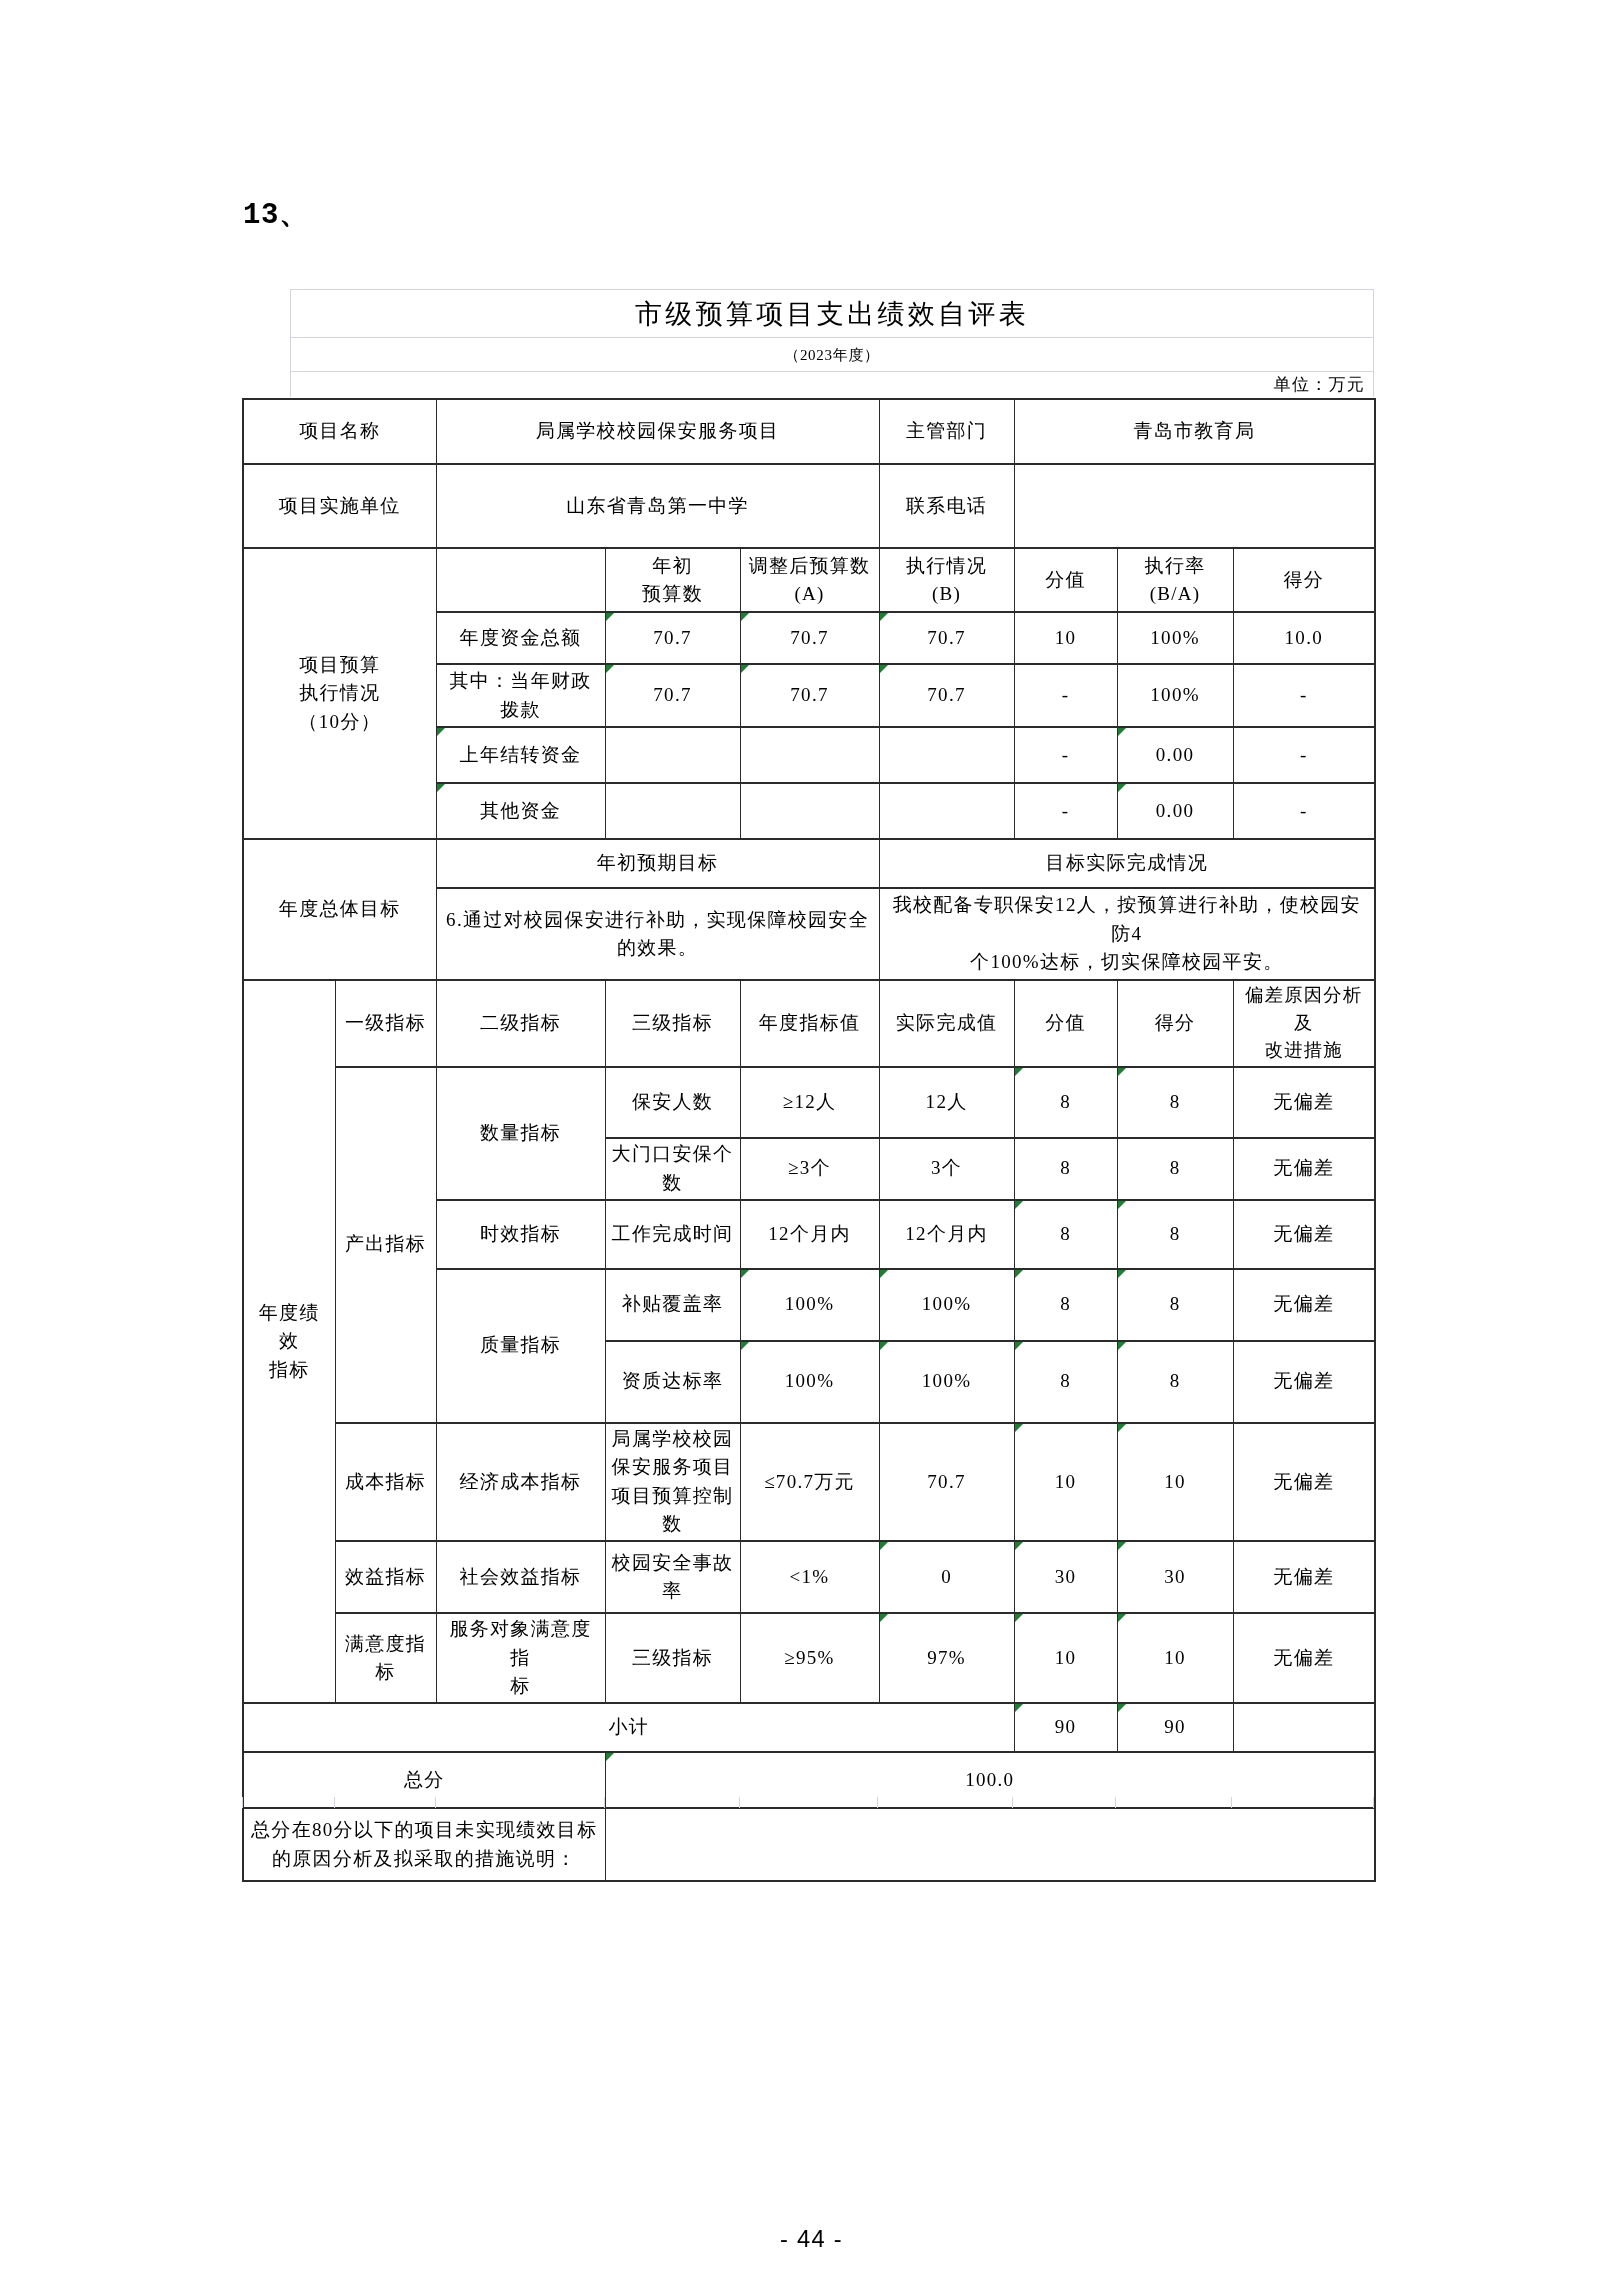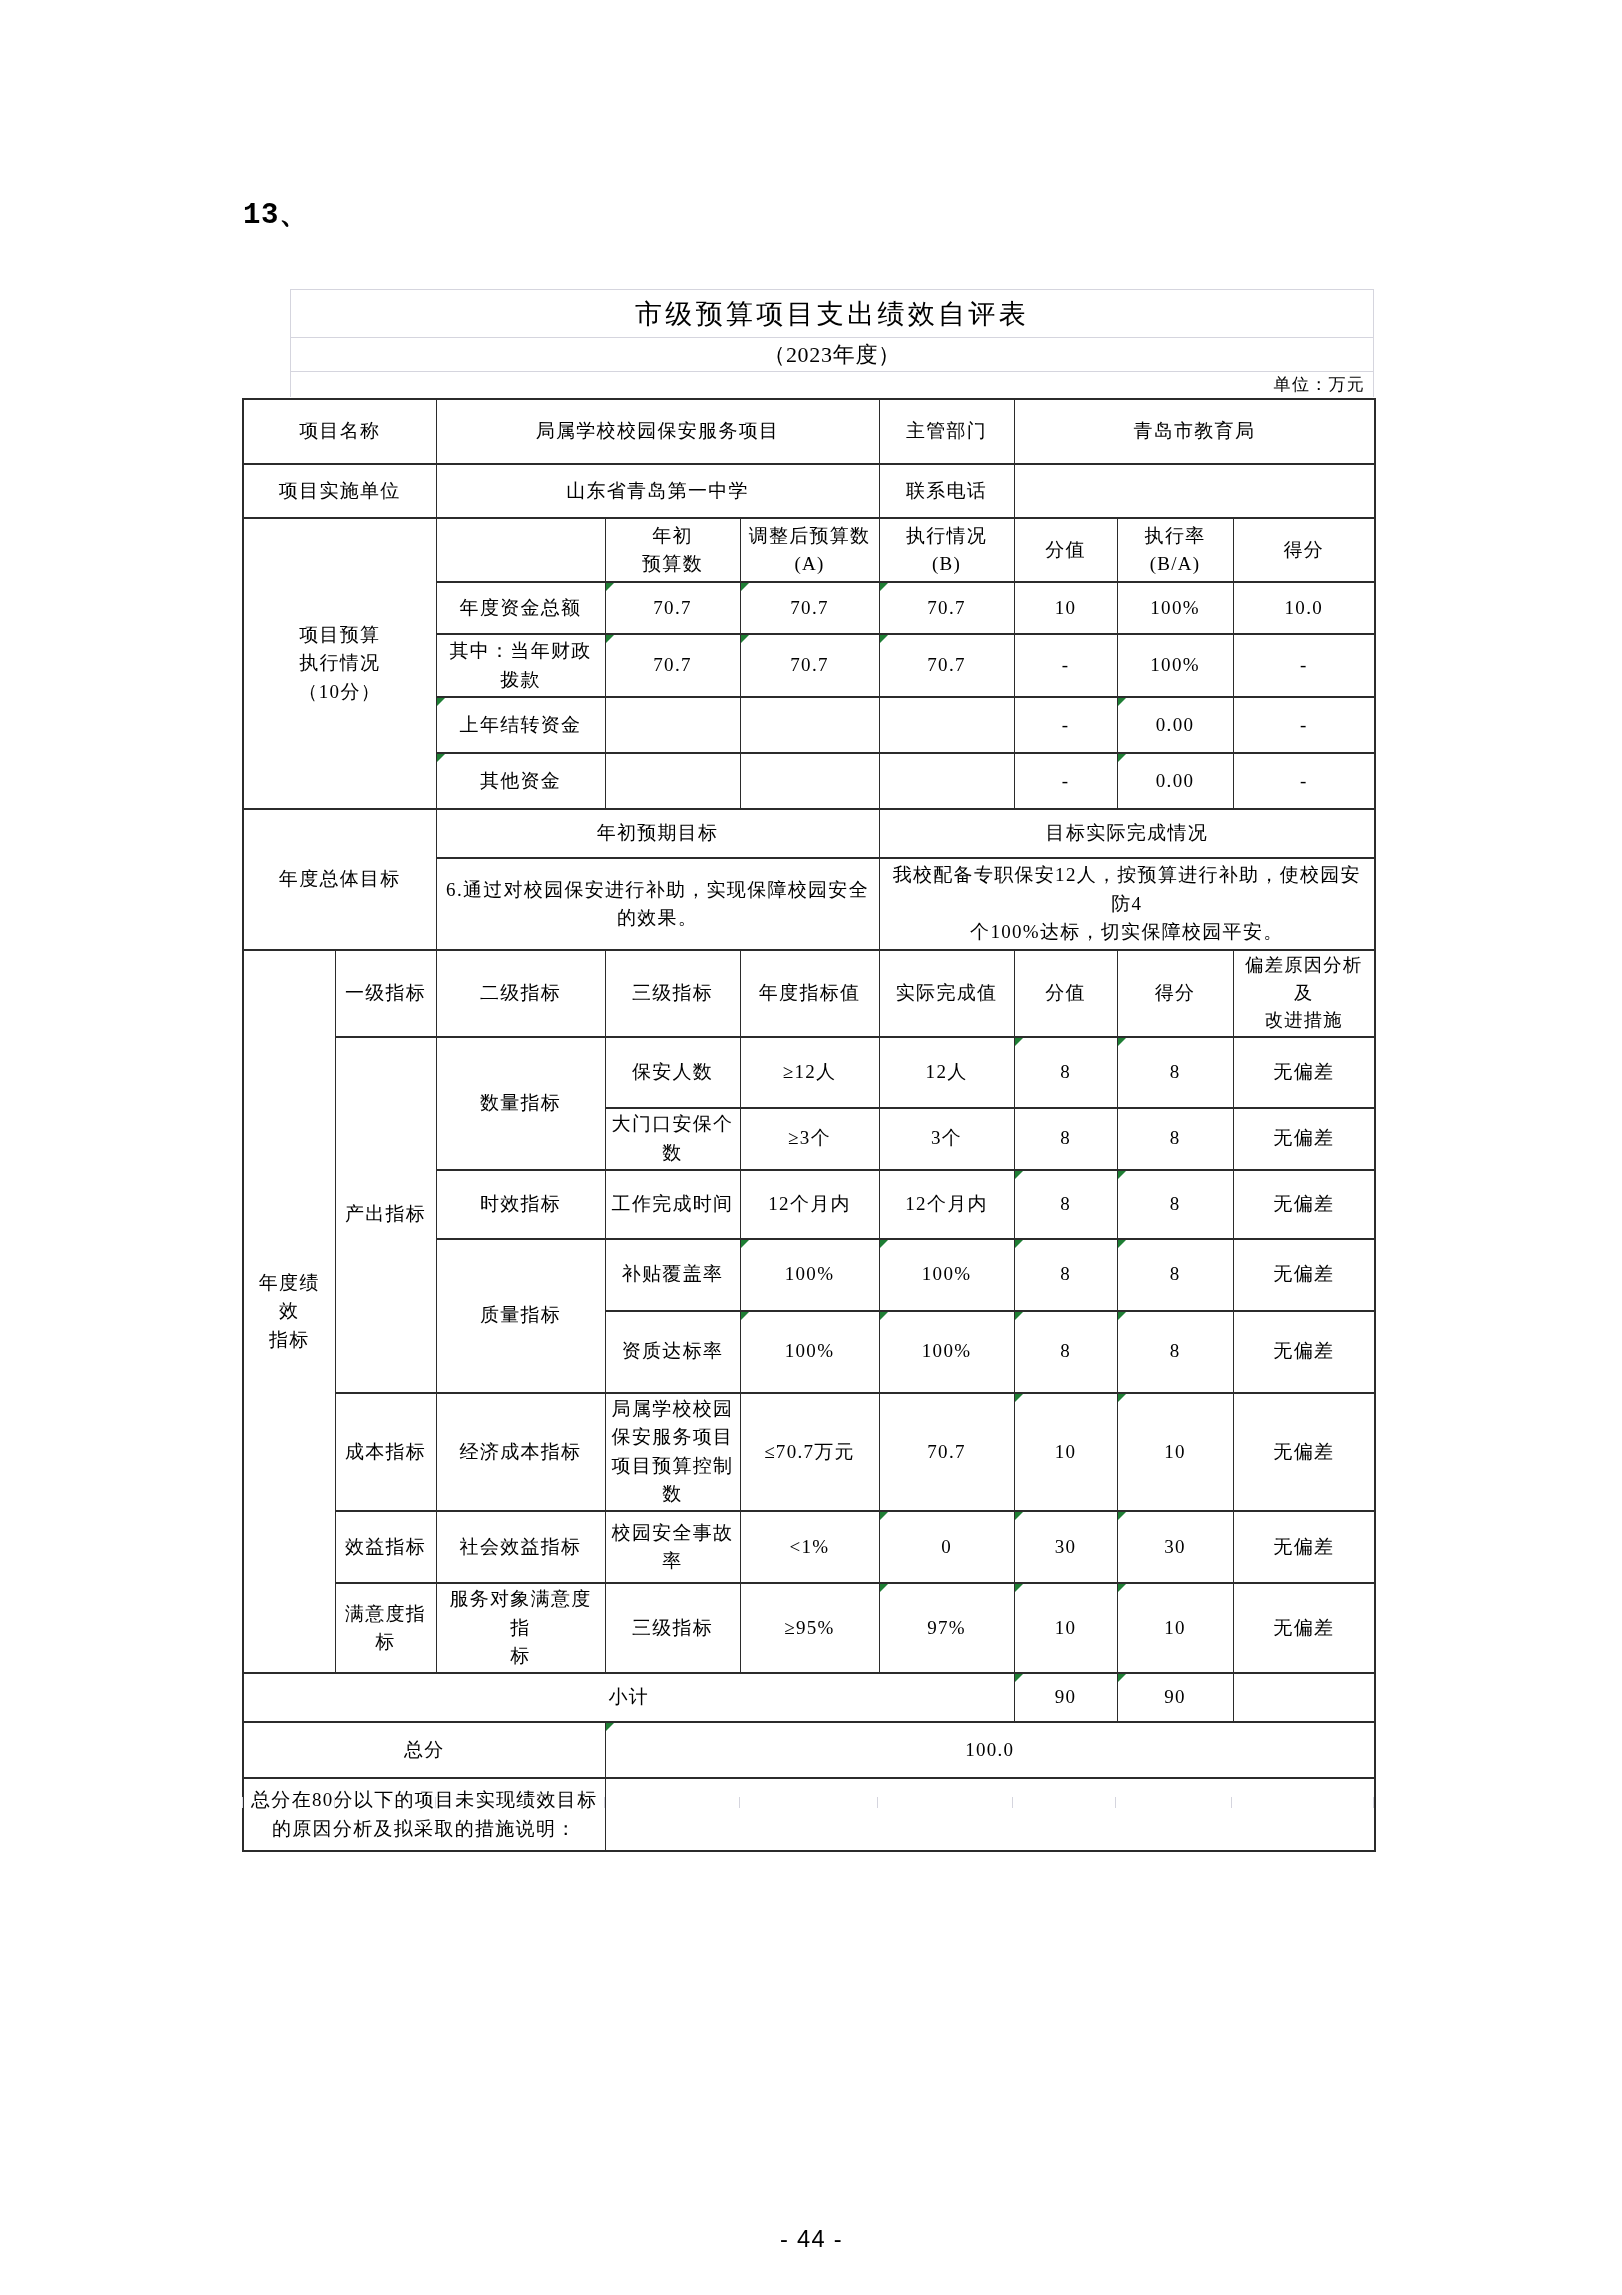--- a/index.html
+++ b/index.html
@@ -19,21 +19,21 @@
     font-family:Liberation Mono, monospace;
     font-size:29px;font-weight:700;letter-spacing:0.7px;
   }
   
   .title-block{
     position:absolute;left:290px;top:289px;width:1084px;
     border:0.7px solid var(--bdl);border-bottom:none;box-sizing:border-box;
   }
   .t-row{box-sizing:border-box;}
   .t-title{height:48px;line-height:48px;text-align:center;font-size:27px;letter-spacing:3.3px;border-bottom:0.7px solid var(--bdl);}
-  .t-sub{height:34px;line-height:34px;text-align:center;font-size:22px;letter-spacing:0.7px;border-bottom:0.7px solid var(--bdl);}
+  .t-sub{height:34px;line-height:34px;text-align:center;font-size:15px;letter-spacing:0.7px;border-bottom:0.7px solid var(--bdl);}
   .t-unit{height:25px;line-height:25px;text-align:right;padding-right:7.9px;font-size:17px;letter-spacing:1.3px;}
   
   table.main{
     position:absolute;left:242px;top:398px;width:1132px;
     border-collapse:collapse;table-layout:fixed;
     border:2px solid var(--bd);
   }
   table.main td{
     border-left:1.3px solid var(--bd);border-right:1.3px solid var(--bd);
     border-top:2px solid var(--bd);border-bottom:2px solid var(--bd);
@@ -95,21 +95,21 @@
         <col style="width:142px">
     </colgroup>
     <tbody>
 
       <tr style="height:65px">
         <td colspan="2">项目名称</td>
         <td colspan="3">局属学校校园保安服务项目</td>
         <td>主管部门</td>
         <td colspan="3">青岛市教育局</td>
       </tr>
-      <tr style="height:54px">
+      <tr style="height:84px">
         <td colspan="2">项目实施单位</td>
         <td colspan="3">山东省青岛第一中学</td>
         <td>联系电话</td>
         <td colspan="3"></td>
       </tr>
 
       <tr style="height:64px">
         <td colspan="2" rowspan="5" class="pre mid3">项目预算
 执行情况
 （10分）</td>

